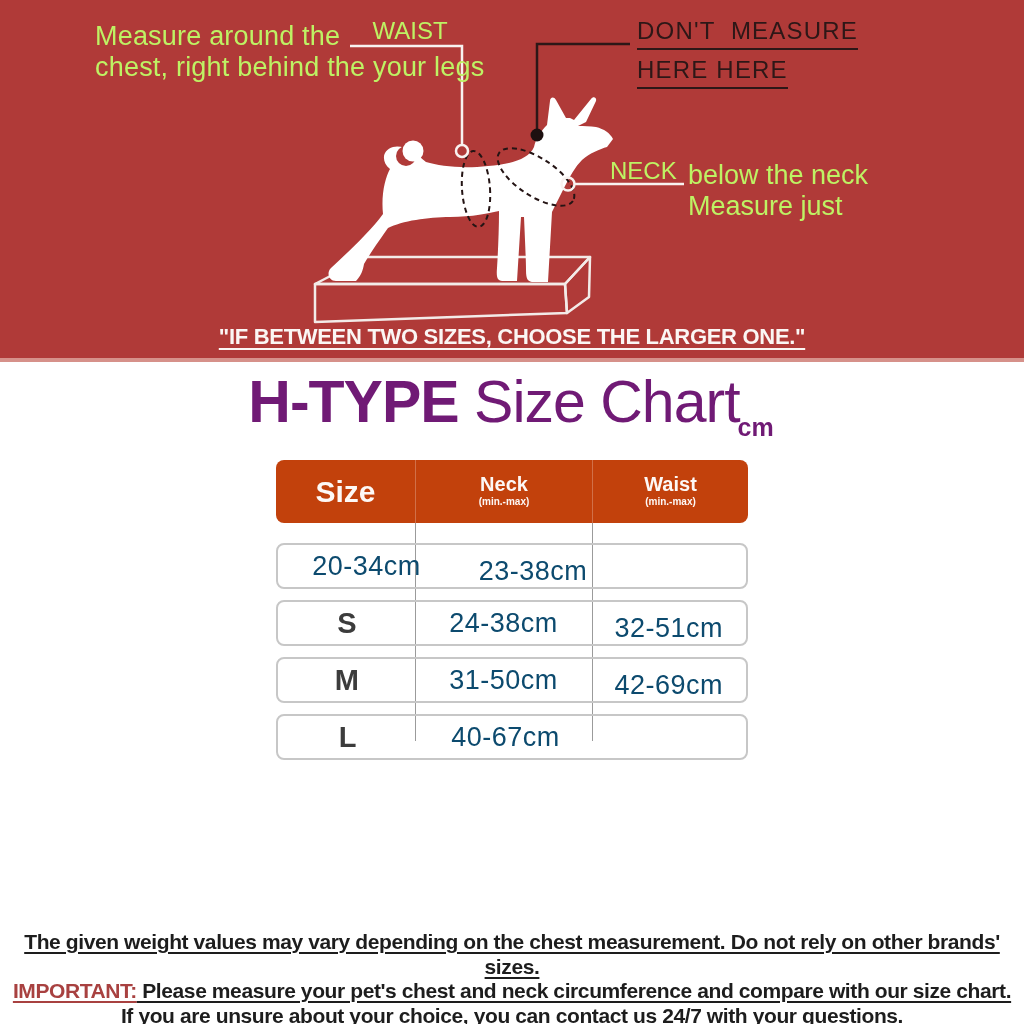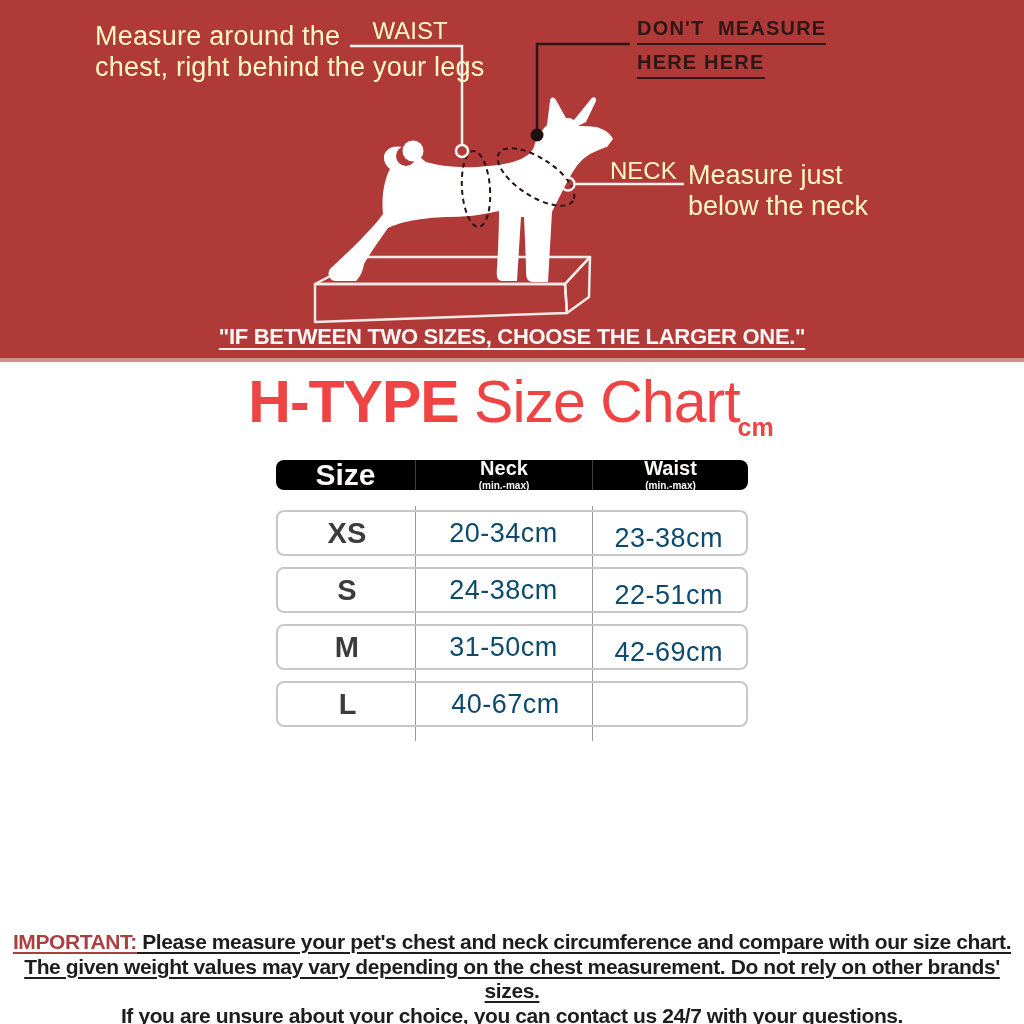--- a/index.html
+++ b/index.html
@@ -15,36 +15,36 @@
   
   .hero {
     position: relative;
     width: 1024px;
     height: 362px;
     background: #b03a38;
     border-bottom: 4px solid #d6918a;
   }
   .hero-svg { position: absolute; left: 0; top: 0; }
 
-  .hero-label { position: absolute; color: #fef9c3; }
+  .hero-label { position: absolute; color: #bef264; }
 
   .chest-note {
     left: 95px; top: 21px;
     font-size: 27px; line-height: 31px;
     letter-spacing: 0.2px;
   }
   .waist-label {
     left: 358px; top: 17px; width: 104px;
     text-align: center;
     font-size: 24px;
   }
   .dont-note {
     left: 637px; top: 17px;
     color: #2d1717;
-    font-size: 20px; font-weight: 700;
+    font-size: 24px; font-weight: 400;
     letter-spacing: 1.2px;
   }
   .dont-note .u-line {
     display: table;
     white-space: pre;
     border-bottom: 2px solid #2d1717;
     padding-bottom: 3px;
     margin-bottom: 6px;
   }
   .neck-label {
@@ -63,21 +63,21 @@
     font-size: 22px; font-weight: 700;
     letter-spacing: -0.3px;
     text-decoration: underline;
     text-underline-offset: 4px;
   }
 
   
   .title-wrap {
     margin-top: 6px;
     text-align: center;
-    color: #ef4444;
+    color: #701a75;
     white-space: nowrap;
   }
   .title-brand { font-size: 59px; font-weight: 800; letter-spacing: -1px; }
   .title-rest  { font-size: 59px; font-weight: 400; letter-spacing: -1px; }
   .title-unit  {
     display: inline-block;
     font-size: 25px; font-weight: 600;
     position: relative; top: 14px; left: -2px;
   }
 
@@ -94,22 +94,22 @@
     width: 1px;
     background: #9b9b9b;
     z-index: 0;
   }
   .v-divider.d1 { left: 139px; }
   .v-divider.d2 { left: 316px; }
 
   .thead {
     position: relative; z-index: 1;
     display: flex;
-    height: 30px;
-    background: #000000;
+    height: 63px;
+    background: #c2410c;
     border-radius: 8px;
     color: #fdf8f6;
     overflow: hidden;
     justify-content: space-between;
   }
   .thead .cell { display: flex; flex-direction: column; align-items: center; justify-content: center; }
   .c-size  { width: 139px; }
   .c-neck  { width: 177px; border-left: 1px solid rgba(255,255,255,0.25); }
   .c-waist { width: 156px; border-left: 1px solid rgba(255,255,255,0.25); }
   .head-main { font-size: 20px; font-weight: 700; line-height: 20px; }
@@ -234,22 +234,22 @@
   <div class="hero-label waist-label">WAIST</div>
 
   <div class="hero-label dont-note">
     <span class="u-line">DON'T  MEASURE</span>
     <span class="u-line">HERE HERE</span>
   </div>
 
   <div class="hero-label neck-label">NECK</div>
 
   <div class="hero-label neck-note">
+    <div>below the neck</div>
     <div>Measure just</div>
-    <div>below the neck</div>
   </div>
 
   <div class="quote">"IF BETWEEN TWO SIZES, CHOOSE THE LARGER ONE."</div>
 </div>
 
 <div class="title-wrap">
   <span class="title-brand">H-TYPE</span><span class="title-rest"> Size Chart</span><span class="title-unit">cm</span>
 </div>
 
 <div class="size-table">
@@ -265,44 +265,43 @@
       <span class="head-sub">(min.-max)</span>
     </div>
     <div class="cell c-waist">
       <span class="head-main">Waist</span>
       <span class="head-sub">(min.-max)</span>
     </div>
   </div>
 
   <div class="tbody">
     <div class="trow">
-      <div class="cell c-size">XS</div>
       <div class="cell c-neck">20-34cm</div>
       <div class="cell c-waist">23-38cm</div>
     </div>
     <div class="trow">
       <div class="cell c-size">S</div>
       <div class="cell c-neck">24-38cm</div>
-      <div class="cell c-waist">22-51cm</div>
+      <div class="cell c-waist">32-51cm</div>
     </div>
     <div class="trow">
       <div class="cell c-size">M</div>
       <div class="cell c-neck">31-50cm</div>
       <div class="cell c-waist">42-69cm</div>
     </div>
     <div class="trow">
       <div class="cell c-size">L</div>
       <div class="cell c-neck">40-67cm</div>
     </div>
   </div>
 </div>
 
 <div class="footer">
   <div class="line">
+    <span>The given weight values may vary depending on the chest measurement. Do not rely on other brands' sizes.</span>
+  </div>
+  <div class="line">
     <span class="important">IMPORTANT:</span><span> Please measure your pet's chest and neck circumference and compare with our size chart.</span>
-  </div>
-  <div class="line">
-    <span>The given weight values may vary depending on the chest measurement. Do not rely on other brands' sizes.</span>
   </div>
   <div class="line">
     <span>If you are unsure about your choice, you can contact us 24/7 with your questions.</span>
   </div>
 </div>
 
 </body></html>

